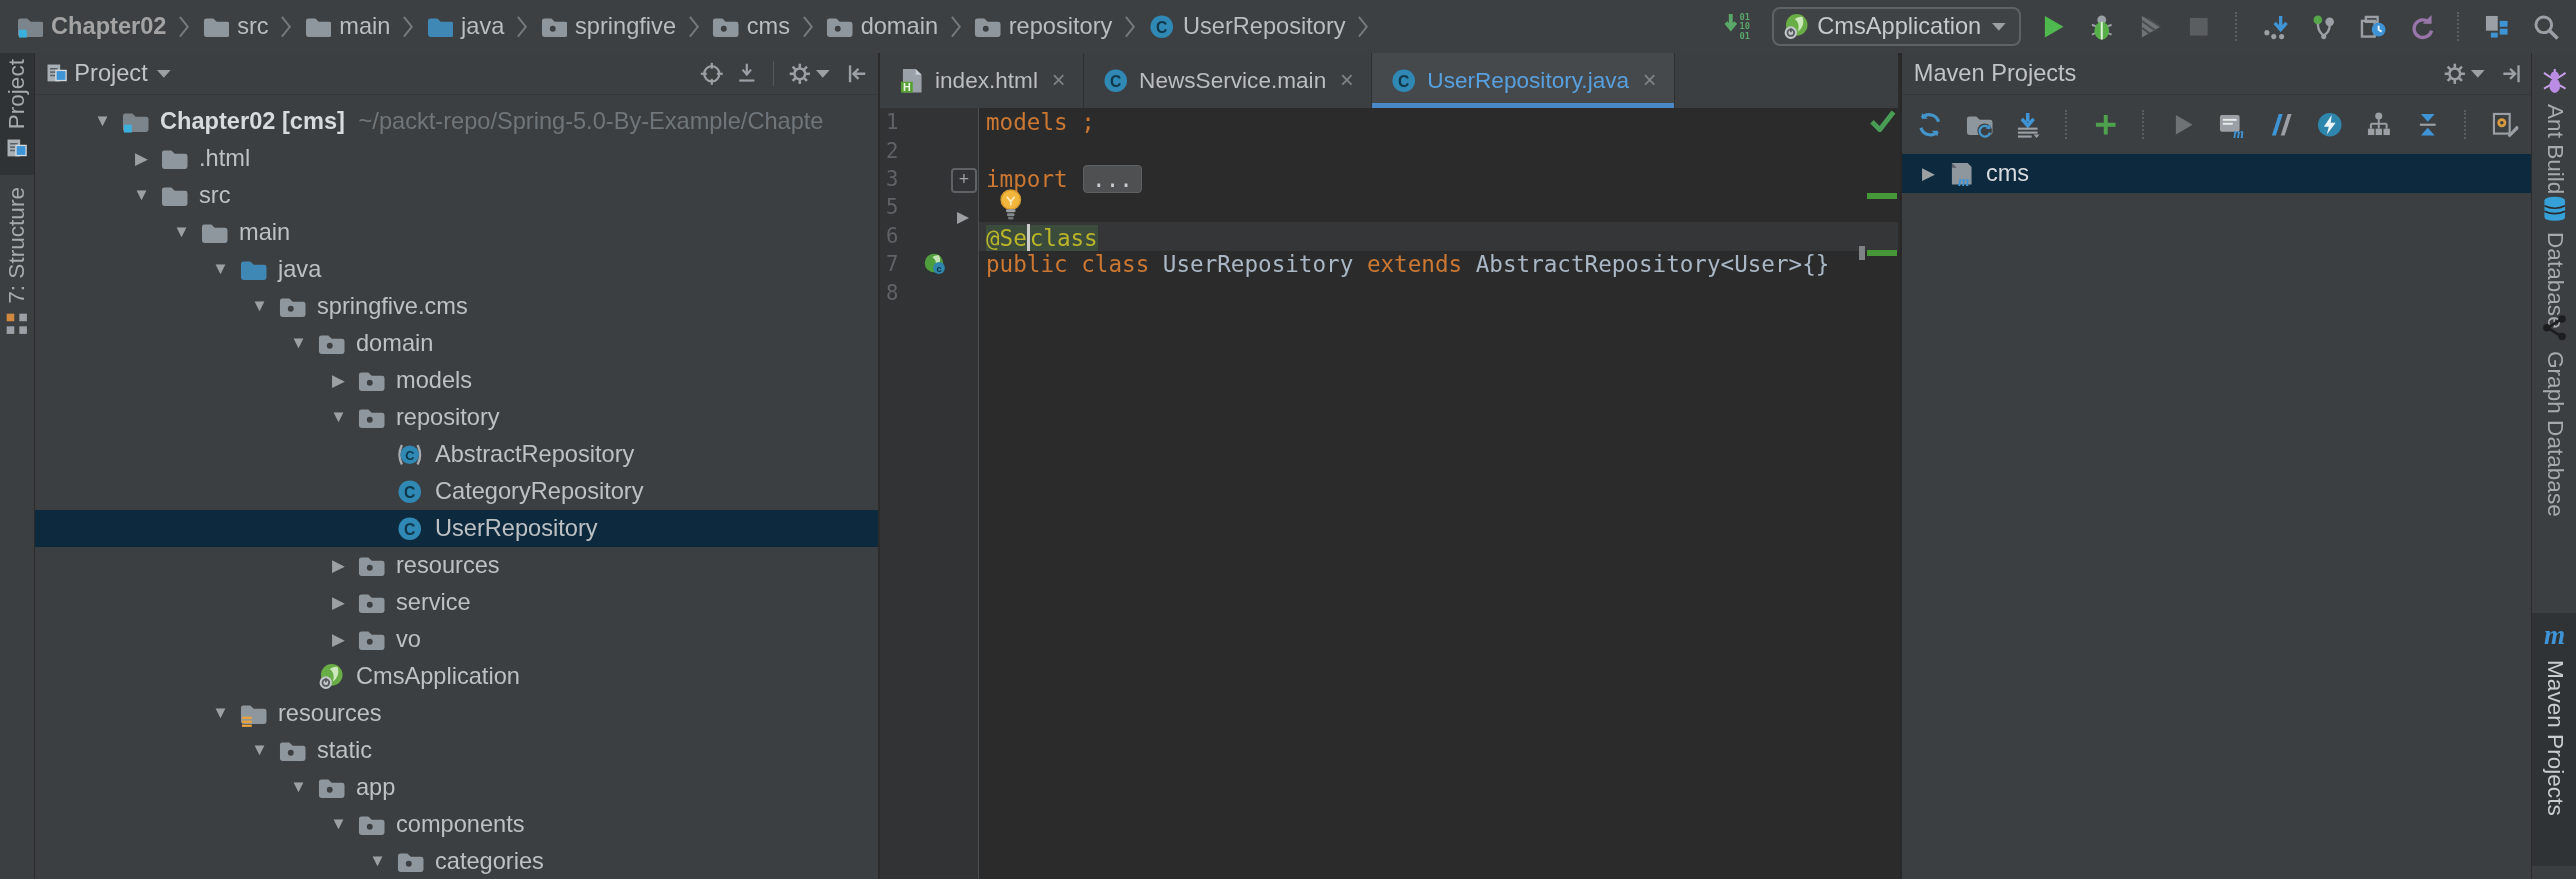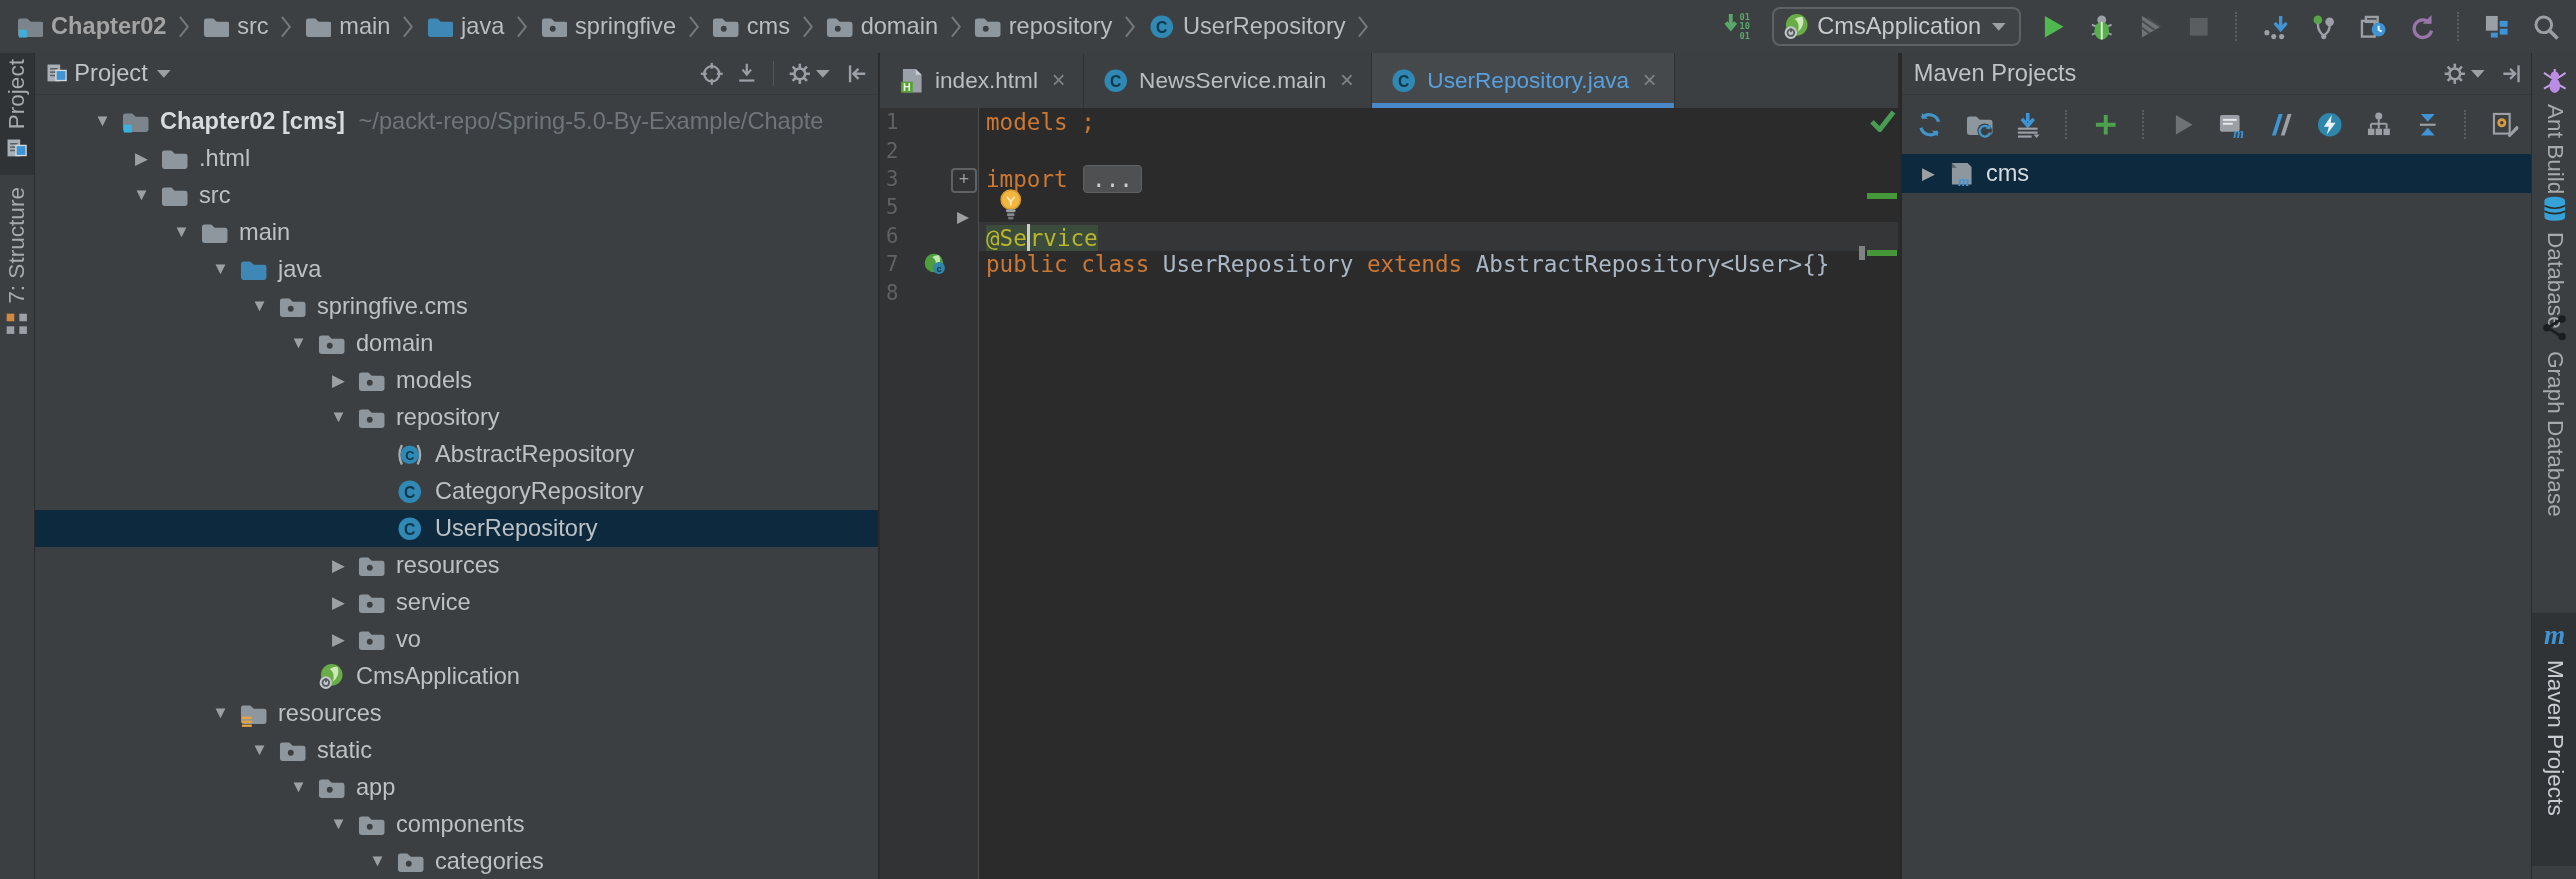--- a/index.html
+++ b/index.html
@@ -740,21 +740,21 @@
         </div>
         <div class="cline" style="top: 171px;">
           <span class="lnum">8</span>
         </div>
       </div>
     <div id="code-lines">
         <div class="code-text" style="top: 0px;"><span class="seg-kw">models </span><span class="seg-kw">;</span></div>
         <div class="code-text" style="top: 28.5px;"></div>
         <div class="code-text" style="top: 57px;"><span class="seg-kw">import </span><span class="seg-fold">...</span></div>
         <div class="code-text" style="top: 85px;"></div>
-        <div class="code-text" style="top: 114px; align-items: flex-end;"><span class="seg-ann seg-hl">@Se</span><span class="caret"></span><span class="seg-ann seg-hl">rvice</span></div>
+        <div class="code-text" style="top: 114px; align-items: flex-end;"><span class="seg-ann seg-hl">@Se</span><span class="caret"></span><span class="seg-ann seg-hl">class</span></div>
         <div class="code-text" style="top: 142px;"><span class="seg-kw">public class </span><span class="seg-pl">UserRepository </span><span class="seg-kw">extends </span><span class="seg-pl">AbstractRepository&lt;User&gt;{}</span></div>
         <div class="code-text" style="top: 171px;"></div>
       </div>
     <div id="editor-overlays">
         <span style="display: flex; position: absolute; left: 990px; top: 2px;">
           <svg width="25.5" height="21.6" viewBox="0 0 26 22">
             <path d="M2 12 l8 8 L24 2" stroke="#499C54" stroke-width="5" fill="none"></path>
           </svg>
         </span>
         <span style="display: flex; position: absolute; left: 118px; top: 81px;">

